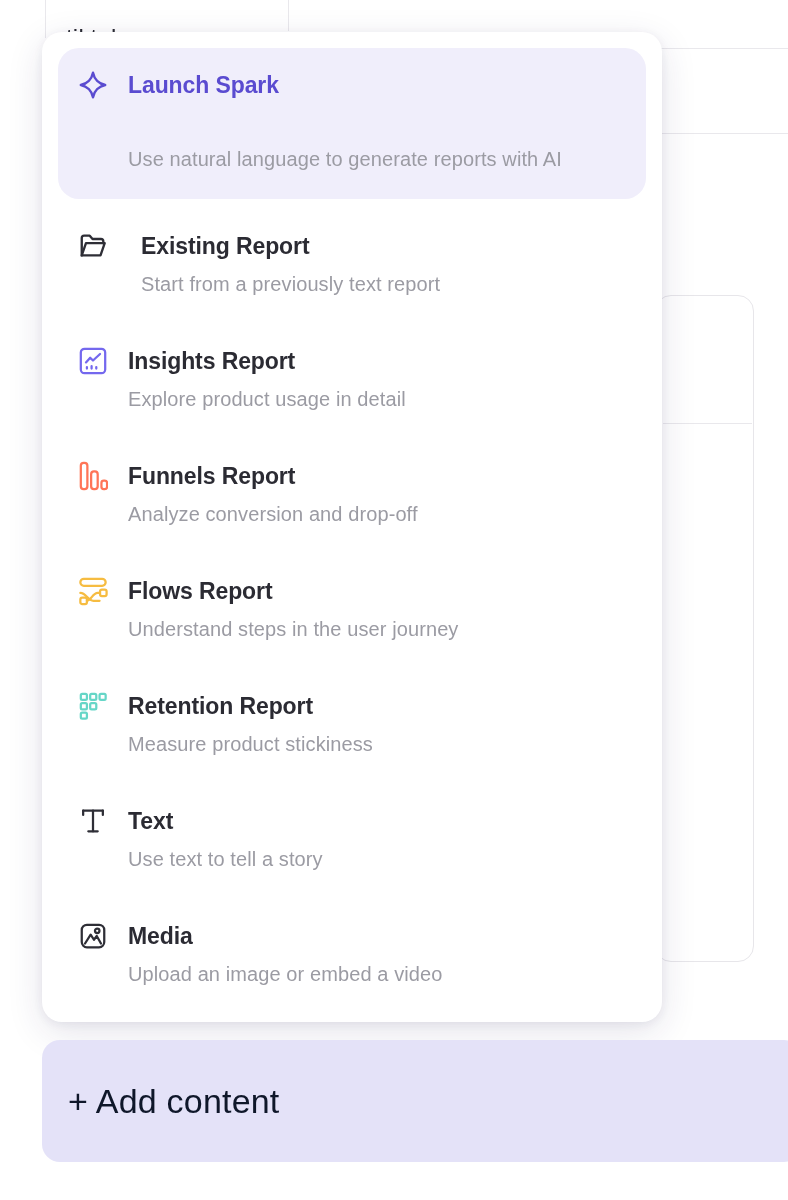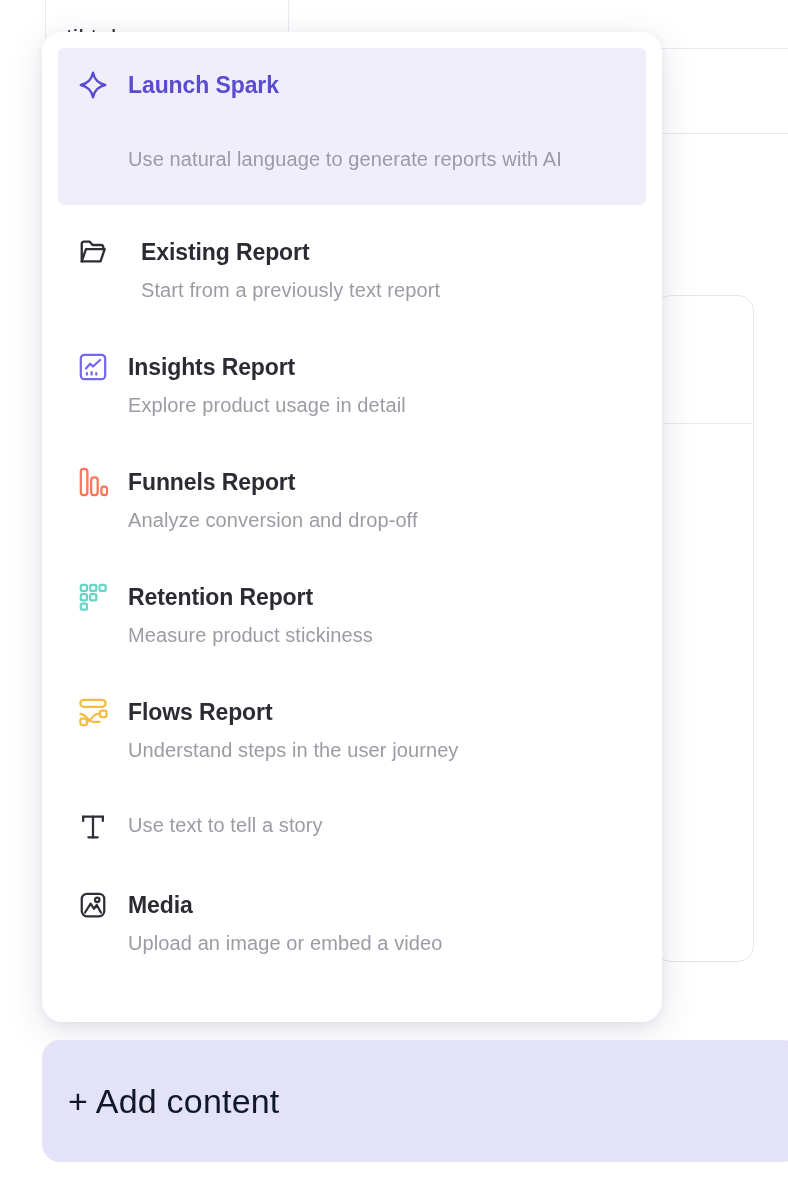--- a/index.html
+++ b/index.html
@@ -39,22 +39,22 @@
   .menu-item .icon svg{display:block;width:30px;height:30px;}
   .title{
     font-size:23px;line-height:30px;font-weight:600;color:#2b2b33;
     letter-spacing:-.1px;margin-bottom:10px;white-space:nowrap;
   }
   .subtitle{
     font-size:20px;line-height:27px;font-weight:400;color:#9b9ba3;
     letter-spacing:.1px;
   }
   .menu-item.spark{
-    background:#f0eefb;border-radius:6px;
-    padding:22px 24px 30px 20px;
+    background:#f0eefb;border-radius:21px;
+    padding:22px 24px 24px 20px;
   }
   .menu-item.spark .title{color:#5a4bd0;}
   .menu-item.spark .subtitle{max-width:465px;line-height:31px;margin-top:44px;}
   .menu-item.row-first{margin-top:32px;gap:33px;}
   .menu-item.row{margin-top:48px;}
   .texts{min-width:0;}
   
   .add-content{
     position:absolute;left:42px;top:1040px;width:760px;height:122px;
     background:#e4e2f8;border:none;border-radius:18px;
@@ -129,61 +129,62 @@
       </svg>
     </span>
     <div class="texts">
       <div class="title">Funnels Report</div>
       <div class="subtitle">Analyze conversion and drop-off</div>
     </div>
   </div>
 
   <div class="menu-item row">
     <span class="icon">
+      <svg viewBox="0 0 32 32" fill="none" stroke="#f6bc41" stroke-width="2.4" stroke-linejoin="round" stroke-linecap="round">
+        <rect x="2.5" y="3" width="27" height="7.5" rx="3.75"></rect>
+        <rect x="23.5" y="14.5" width="7" height="7" rx="2"></rect>
+        <rect x="2.5" y="23" width="7" height="7" rx="2"></rect>
+        <path d="M2.5 18 C 9 18, 10 26.5, 16.5 26.5 L 23 26.5"></path>
+        <path d="M9.5 26.5 C 14.5 26, 15.5 18, 21 18 L 23.5 18"></path>
+      </svg>
+    </span>
+    <div class="texts">
+      <div class="title">Flows Report</div>
+      <div class="subtitle">Understand steps in the user journey</div>
+    </div>
+  </div>
+
+  <div class="menu-item row">
+    <span class="icon">
       <svg viewBox="0 0 32 32" fill="none" stroke="#66d6c7" stroke-width="2.4" stroke-linejoin="round">
         <rect x="3" y="3" width="6.5" height="6.5" rx="1.5"></rect>
         <rect x="13" y="3" width="6.5" height="6.5" rx="1.5"></rect>
         <rect x="23" y="3" width="6.5" height="6.5" rx="1.5"></rect>
         <rect x="3" y="13" width="6.5" height="6.5" rx="1.5"></rect>
         <rect x="13" y="13" width="6.5" height="6.5" rx="1.5"></rect>
         <rect x="3" y="23" width="6.5" height="6.5" rx="1.5"></rect>
       </svg>
     </span>
     <div class="texts">
       <div class="title">Retention Report</div>
       <div class="subtitle">Measure product stickiness</div>
     </div>
   </div>
 
   <div class="menu-item row">
     <span class="icon">
-      <svg viewBox="0 0 32 32" fill="none" stroke="#f6bc41" stroke-width="2.4" stroke-linejoin="round" stroke-linecap="round">
-        <rect x="2.5" y="3" width="27" height="7.5" rx="3.75"></rect>
-        <rect x="23.5" y="14.5" width="7" height="7" rx="2"></rect>
-        <rect x="2.5" y="23" width="7" height="7" rx="2"></rect>
-        <path d="M2.5 18 C 9 18, 10 26.5, 16.5 26.5 L 23 26.5"></path>
-        <path d="M9.5 26.5 C 14.5 26, 15.5 18, 21 18 L 23.5 18"></path>
-      </svg>
-    </span>
-    <div class="texts">
-      <div class="title">Flows Report</div>
-      <div class="subtitle">Understand steps in the user journey</div>
-    </div>
-  </div>
-
-  <div class="menu-item row">
-    <span class="icon">
       <svg viewBox="0 0 32 32" fill="none" stroke="#2e2e36" stroke-width="2.4" stroke-linejoin="round" stroke-linecap="round">
         <path d="M5.5 5 H26.5"></path>
         <path d="M5.5 5 V9.5 M26.5 5 V9.5"></path>
         <path d="M16 5 V27"></path>
         <path d="M11 27 H21"></path>
       </svg>
     </span>
     <div class="texts">
+      <div class="title">Text</div>
       <div class="subtitle">Use text to tell a story</div>
     </div>
   </div>
 
   <div class="menu-item row">
     <span class="icon">
       <svg viewBox="0 0 32 32" fill="none" stroke="#2e2e36" stroke-width="2.4" stroke-linejoin="round" stroke-linecap="round">
         <rect x="4" y="4" width="24" height="24" rx="5.5"></rect>
         <circle cx="20.5" cy="10.5" r="2.4"></circle>
         <path d="M7.5 24 L13.5 14.5 L17 20 L20 16 L24.5 24"></path>

